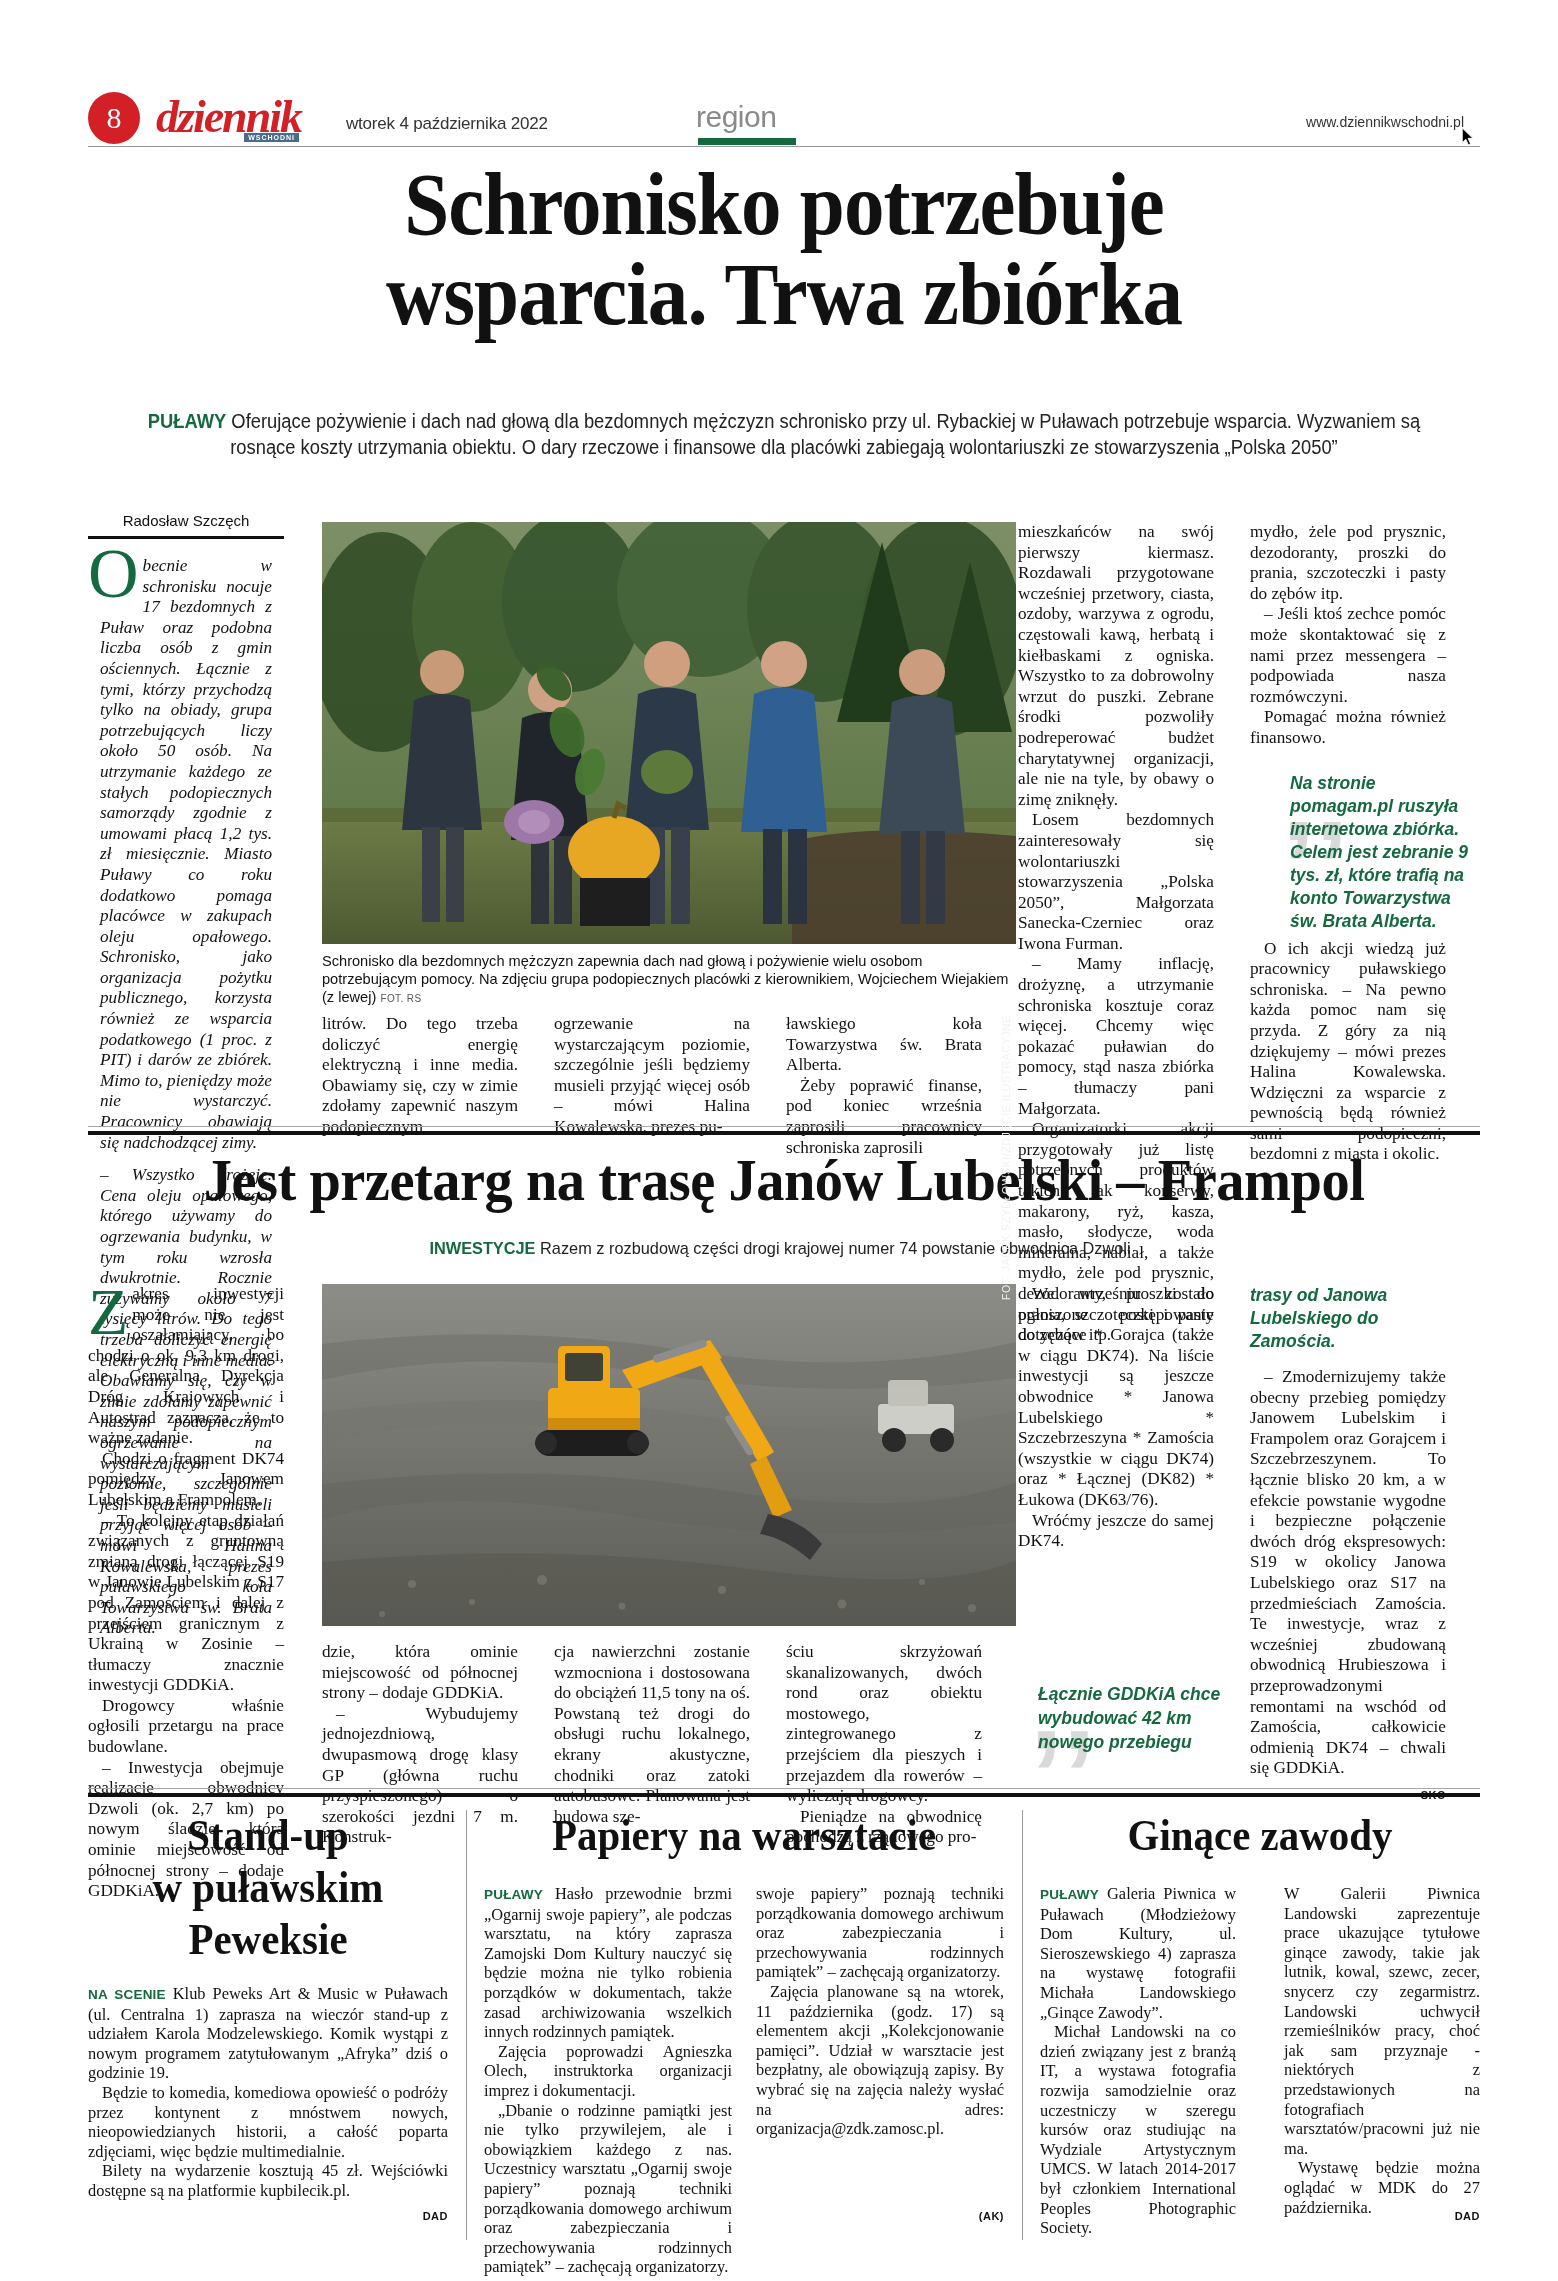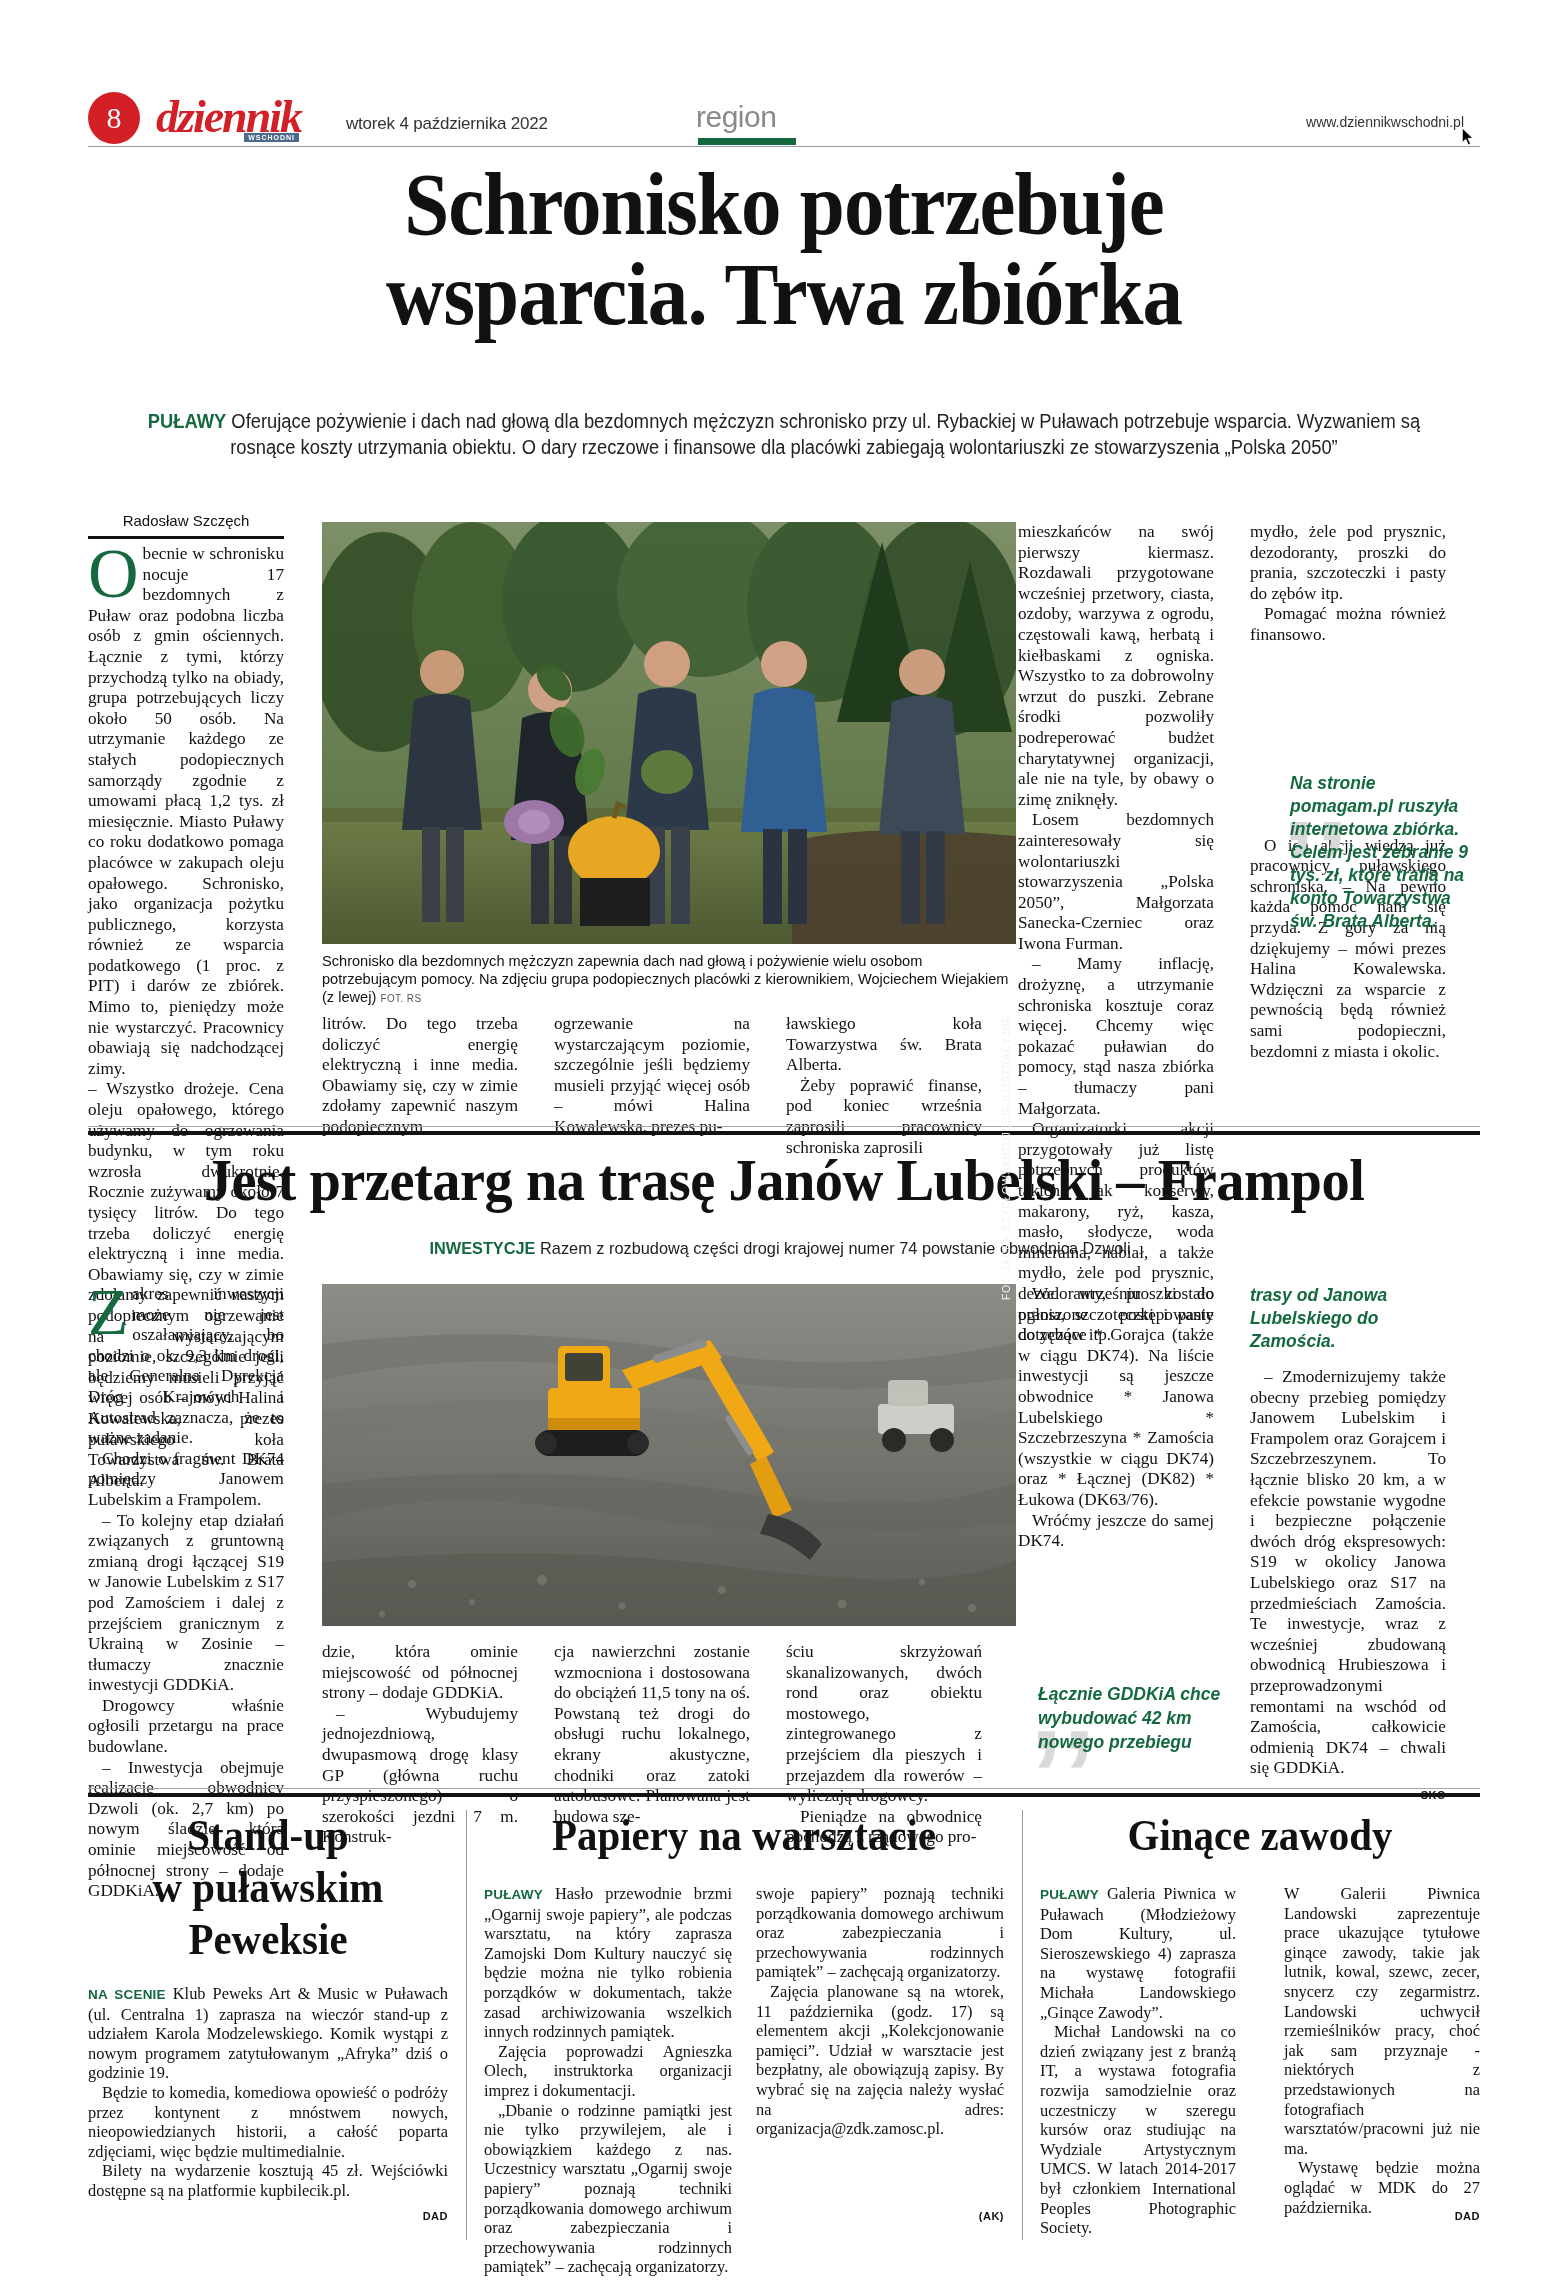--- a/index.html
+++ b/index.html
@@ -75,21 +75,21 @@
   .col { position:absolute; font-size:17.2px; line-height:20.6px; text-align:justify;
          font-family:"Liberation Serif", serif; color:#111; hyphens:manual; }
   .col p { margin:0; text-indent:14px; }
   .col p.noind { text-indent:0; }
 
   .dropcap-col { position:absolute; left:88px; top:544px; width:196px; }
   .dropcap-col .dc {
     float:left; font-family:"Liberation Serif", serif; font-size:70px; line-height:56px;
     color:#14693e; font-weight:400; margin:2px 4px -4px 0;
   }
-  .dropcap-col p { margin:0; font-size:17.2px; line-height:20.6px; text-align:justify; }
+  .dropcap-col p { margin:12px; font-size:17.2px; line-height:20.6px; text-align:justify;font-style:italic; }
 
   
   .photo1 {
     position:absolute; left:322px; top:522px; width:694px; height:422px;
     overflow:hidden; background:#3d5a33;
   }
   .photo1 svg { display:block; }
   .cap1 {
     position:absolute; left:322px; top:952px; width:694px;
     font-family:"Liberation Sans", sans-serif; font-size:14.6px; line-height:18px; color:#111;
@@ -294,20 +294,21 @@
 
   <div class="col" style="left:1018px; top:522px; width:196px;">
     <p class="noind">mieszkańców na swój pierwszy kiermasz. Rozdawali przygotowane wcześniej przetwory, ciasta, ozdoby, warzywa z ogrodu, częstowali kawą, herbatą i kiełbaskami z ogniska. Wszystko to za dobrowolny wrzut do puszki. Zebrane środki pozwoliły podreperować budżet charytatywnej organizacji, ale nie na tyle, by obawy o zimę zniknęły.</p>
     <p>Losem bezdomnych zainteresowały się wolontariuszki stowarzyszenia „Polska 2050”, Małgorzata Sanecka-Czerniec oraz Iwona Furman.</p>
     <p>– Mamy inflację, drożyznę, a utrzymanie schroniska kosztuje coraz więcej. Chcemy więc pokazać puławian do pomocy, stąd nasza zbiórka – tłumaczy pani Małgorzata.</p>
     <p>Organizatorki akcji przygotowały już listę potrzebnych produktów takich jak konserwy, makarony, ryż, kasza, masło, słodycze, woda mineralna, nabiał, a także mydło, żele pod prysznic, dezodoranty, proszki do prania, szczoteczki i pasty do zębów itp.</p>
   </div>
 
   <div class="col" style="left:1250px; top:522px; width:196px;">
     <p class="noind">mydło, żele pod prysznic, dezodoranty, proszki do prania, szczoteczki i pasty do zębów itp.</p>
+    <p>– Jeśli ktoś zechce pomóc może skontaktować się z nami przez messengera – podpowiada nasza rozmówczyni.</p>
     <p>Pomagać można również finansowo.</p>
     <p style="height:190px;"></p>
     <p>O ich akcji wiedzą już pracownicy puławskiego schroniska. – Na pewno każda pomoc nam się przyda. Z góry za nią dziękujemy – mówi prezes Halina Kowalewska. Wdzięczni za wsparcie z pewnością będą również sami podopieczni, bezdomni z miasta i okolic.</p>
   </div>
 
   <div class="rule-thin" style="left:88px; top:1126px; width:1392px; height:1px;"></div>
   <div class="rule-thick" style="left:88px; top:1131px; width:1392px; height:4px;"></div>
 
   <div class="head2">Jest przetarg na trasę Janów Lubelski – Frampol</div>
 

